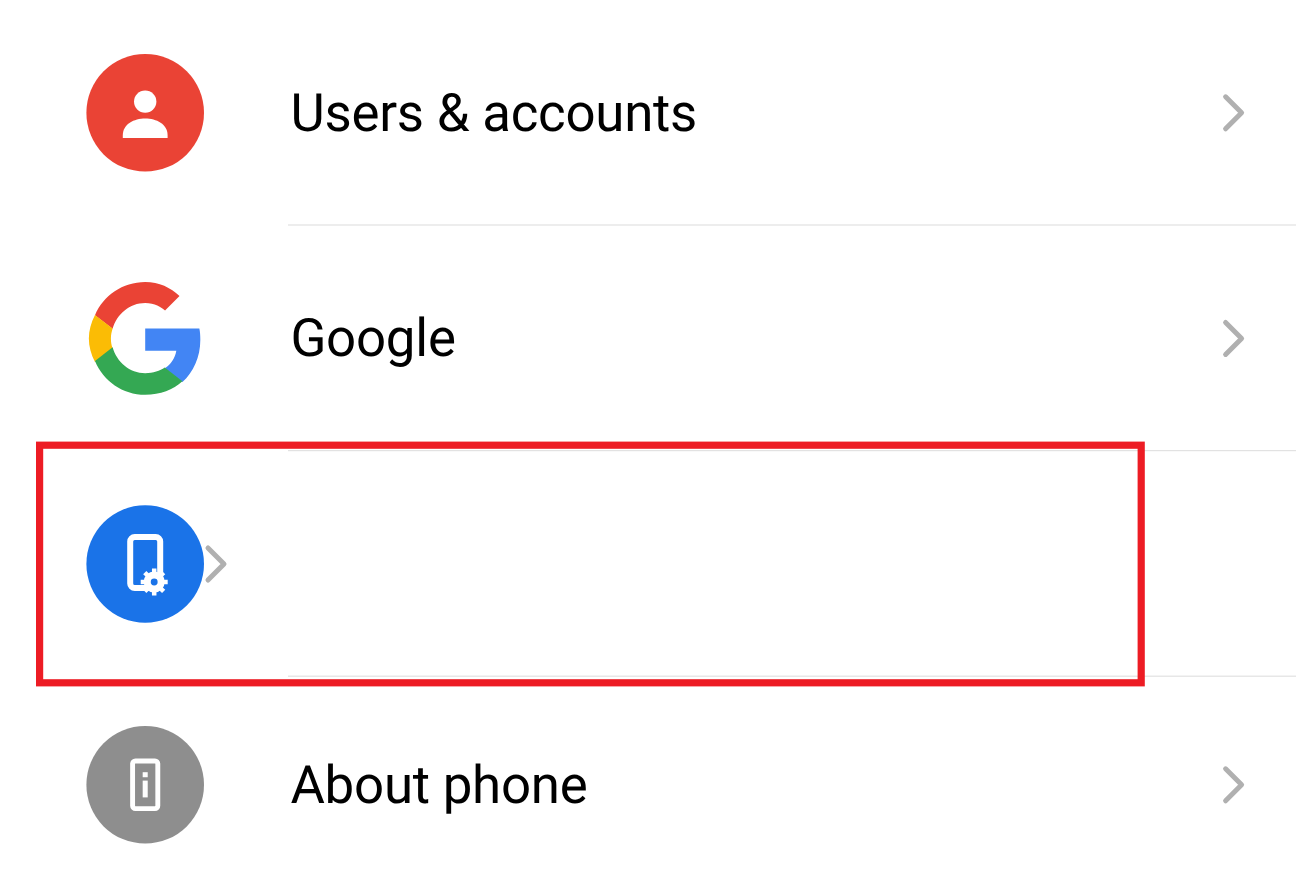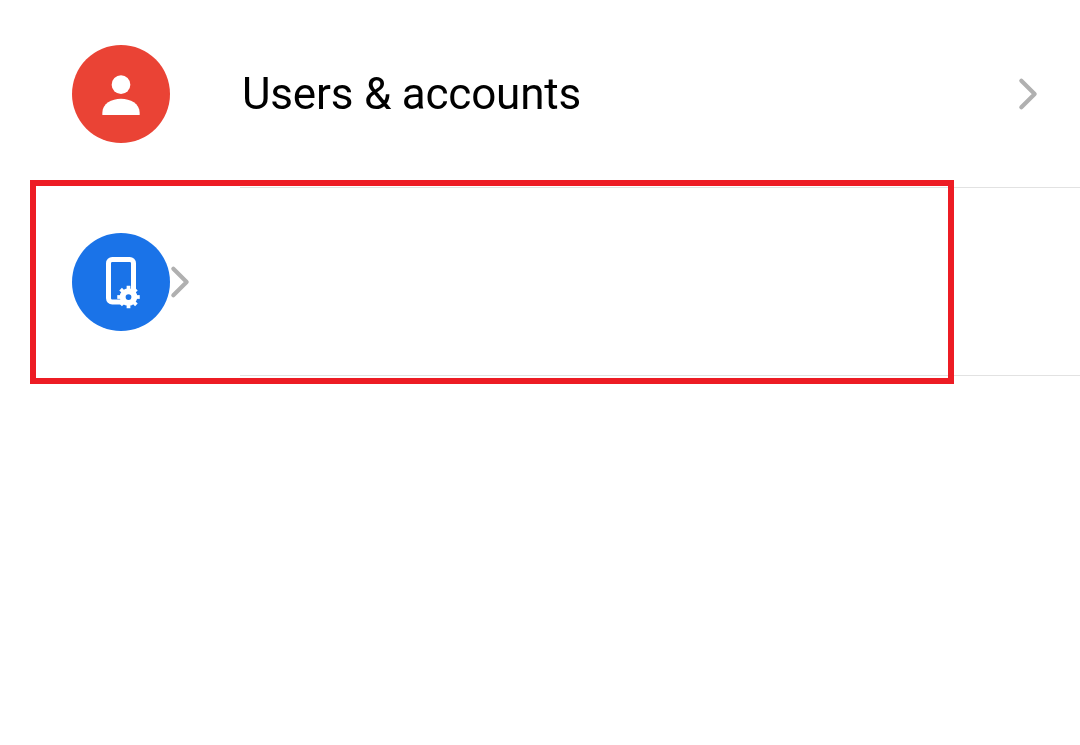--- a/index.html
+++ b/index.html
@@ -93,20 +93,40 @@
       <div class="label">Users &amp; accounts</div>
       <div class="chevron">
         <svg viewBox="0 0 12 20" width="20" height="36" fill="none" stroke="#b0b0b0" stroke-width="2.5" stroke-linecap="round" stroke-linejoin="round">
           <polyline points="2,2 10,10 2,18"></polyline>
         </svg>
       </div>
     </div>
     <div class="divider"></div>
   </div>
 
+  <div class="item-wrap">
+    <div class="item">
+      <div class="icon-circle">
+        <svg viewBox="0 0 48 48" width="98" height="98">
+          <path fill="#EA4335" d="M24 9.5c3.9 0 6.6 1.7 8.1 3.1l5.9-5.9C34.4 3.3 29.7 1 24 1 14.8 1 6.9 6.6 3.5 14.5l7.2 5.6C12.4 14 17.7 9.5 24 9.5z"></path>
+          <path fill="#4285F4" d="M46.5 24.5c0-1.6-.1-3.1-.4-4.5H24v9h12.7c-.5 3-2.2 5.5-4.7 7.2l7.2 5.6C43.6 37.7 46.5 31.7 46.5 24.5z"></path>
+          <path fill="#FBBC05" d="M10.7 28c-.5-1.3-.7-2.6-.7-4s.3-2.7.7-4l-7.2-5.6C1.9 17.6 1 20.7 1 24s.9 6.4 2.5 9.6L10.7 28z"></path>
+          <path fill="#34A853" d="M24 47c6.2 0 11.4-2 15.2-5.5l-7.2-5.6c-2 1.4-4.7 2.3-8 2.3-6.3 0-11.6-4.5-13.3-10.6l-7.2 5.6C6.9 41.4 14.8 47 24 47z"></path>
+          <path fill="none" d="M1 1h46v46H1z"></path>
+        </svg>
+      </div>
+      <div class="label">Google</div>
+      <div class="chevron">
+        <svg viewBox="0 0 12 20" width="20" height="36" fill="none" stroke="#b0b0b0" stroke-width="2.5" stroke-linecap="round" stroke-linejoin="round">
+          <polyline points="2,2 10,10 2,18"></polyline>
+        </svg>
+      </div>
+    </div>
+    <div class="divider"></div>
+  </div>
 
   <div class="item-wrap">
     <div class="item">
       <div class="icon-circle ic-blue">
         <svg viewBox="0 0 48 48" width="60" height="60">
           <rect x="14" y="6" width="20" height="34" rx="3" ry="3" fill="none" stroke="#ffffff" stroke-width="4"></rect>
           <g transform="translate(30,36)">
             <circle cx="0" cy="0" r="7" fill="#ffffff"></circle>
             <circle cx="0" cy="0" r="2.3" fill="#1a73e8"></circle>
             <g stroke="#ffffff" stroke-width="3">
@@ -125,14 +145,31 @@
       <div class="chevron">
         <svg viewBox="0 0 12 20" width="20" height="36" fill="none" stroke="#b0b0b0" stroke-width="2.5" stroke-linecap="round" stroke-linejoin="round">
           <polyline points="2,2 10,10 2,18"></polyline>
         </svg>
       </div>
     </div>
     <div class="divider"></div>
     <div class="highlight-box"></div>
   </div>
 
+  <div class="item-wrap">
+    <div class="item last">
+      <div class="icon-circle ic-gray">
+        <svg viewBox="0 0 48 48" width="56" height="56">
+          <rect x="15" y="7" width="18" height="34" rx="2" ry="2" fill="none" stroke="#ffffff" stroke-width="3.5"></rect>
+          <rect x="22.2" y="15" width="3.6" height="3.6" fill="#ffffff"></rect>
+          <rect x="22.2" y="21" width="3.6" height="12" fill="#ffffff"></rect>
+        </svg>
+      </div>
+      <div class="label">About phone</div>
+      <div class="chevron">
+        <svg viewBox="0 0 12 20" width="20" height="36" fill="none" stroke="#b0b0b0" stroke-width="2.5" stroke-linecap="round" stroke-linejoin="round">
+          <polyline points="2,2 10,10 2,18"></polyline>
+        </svg>
+      </div>
+    </div>
+  </div>
 
 </div>
 
 </body></html>

